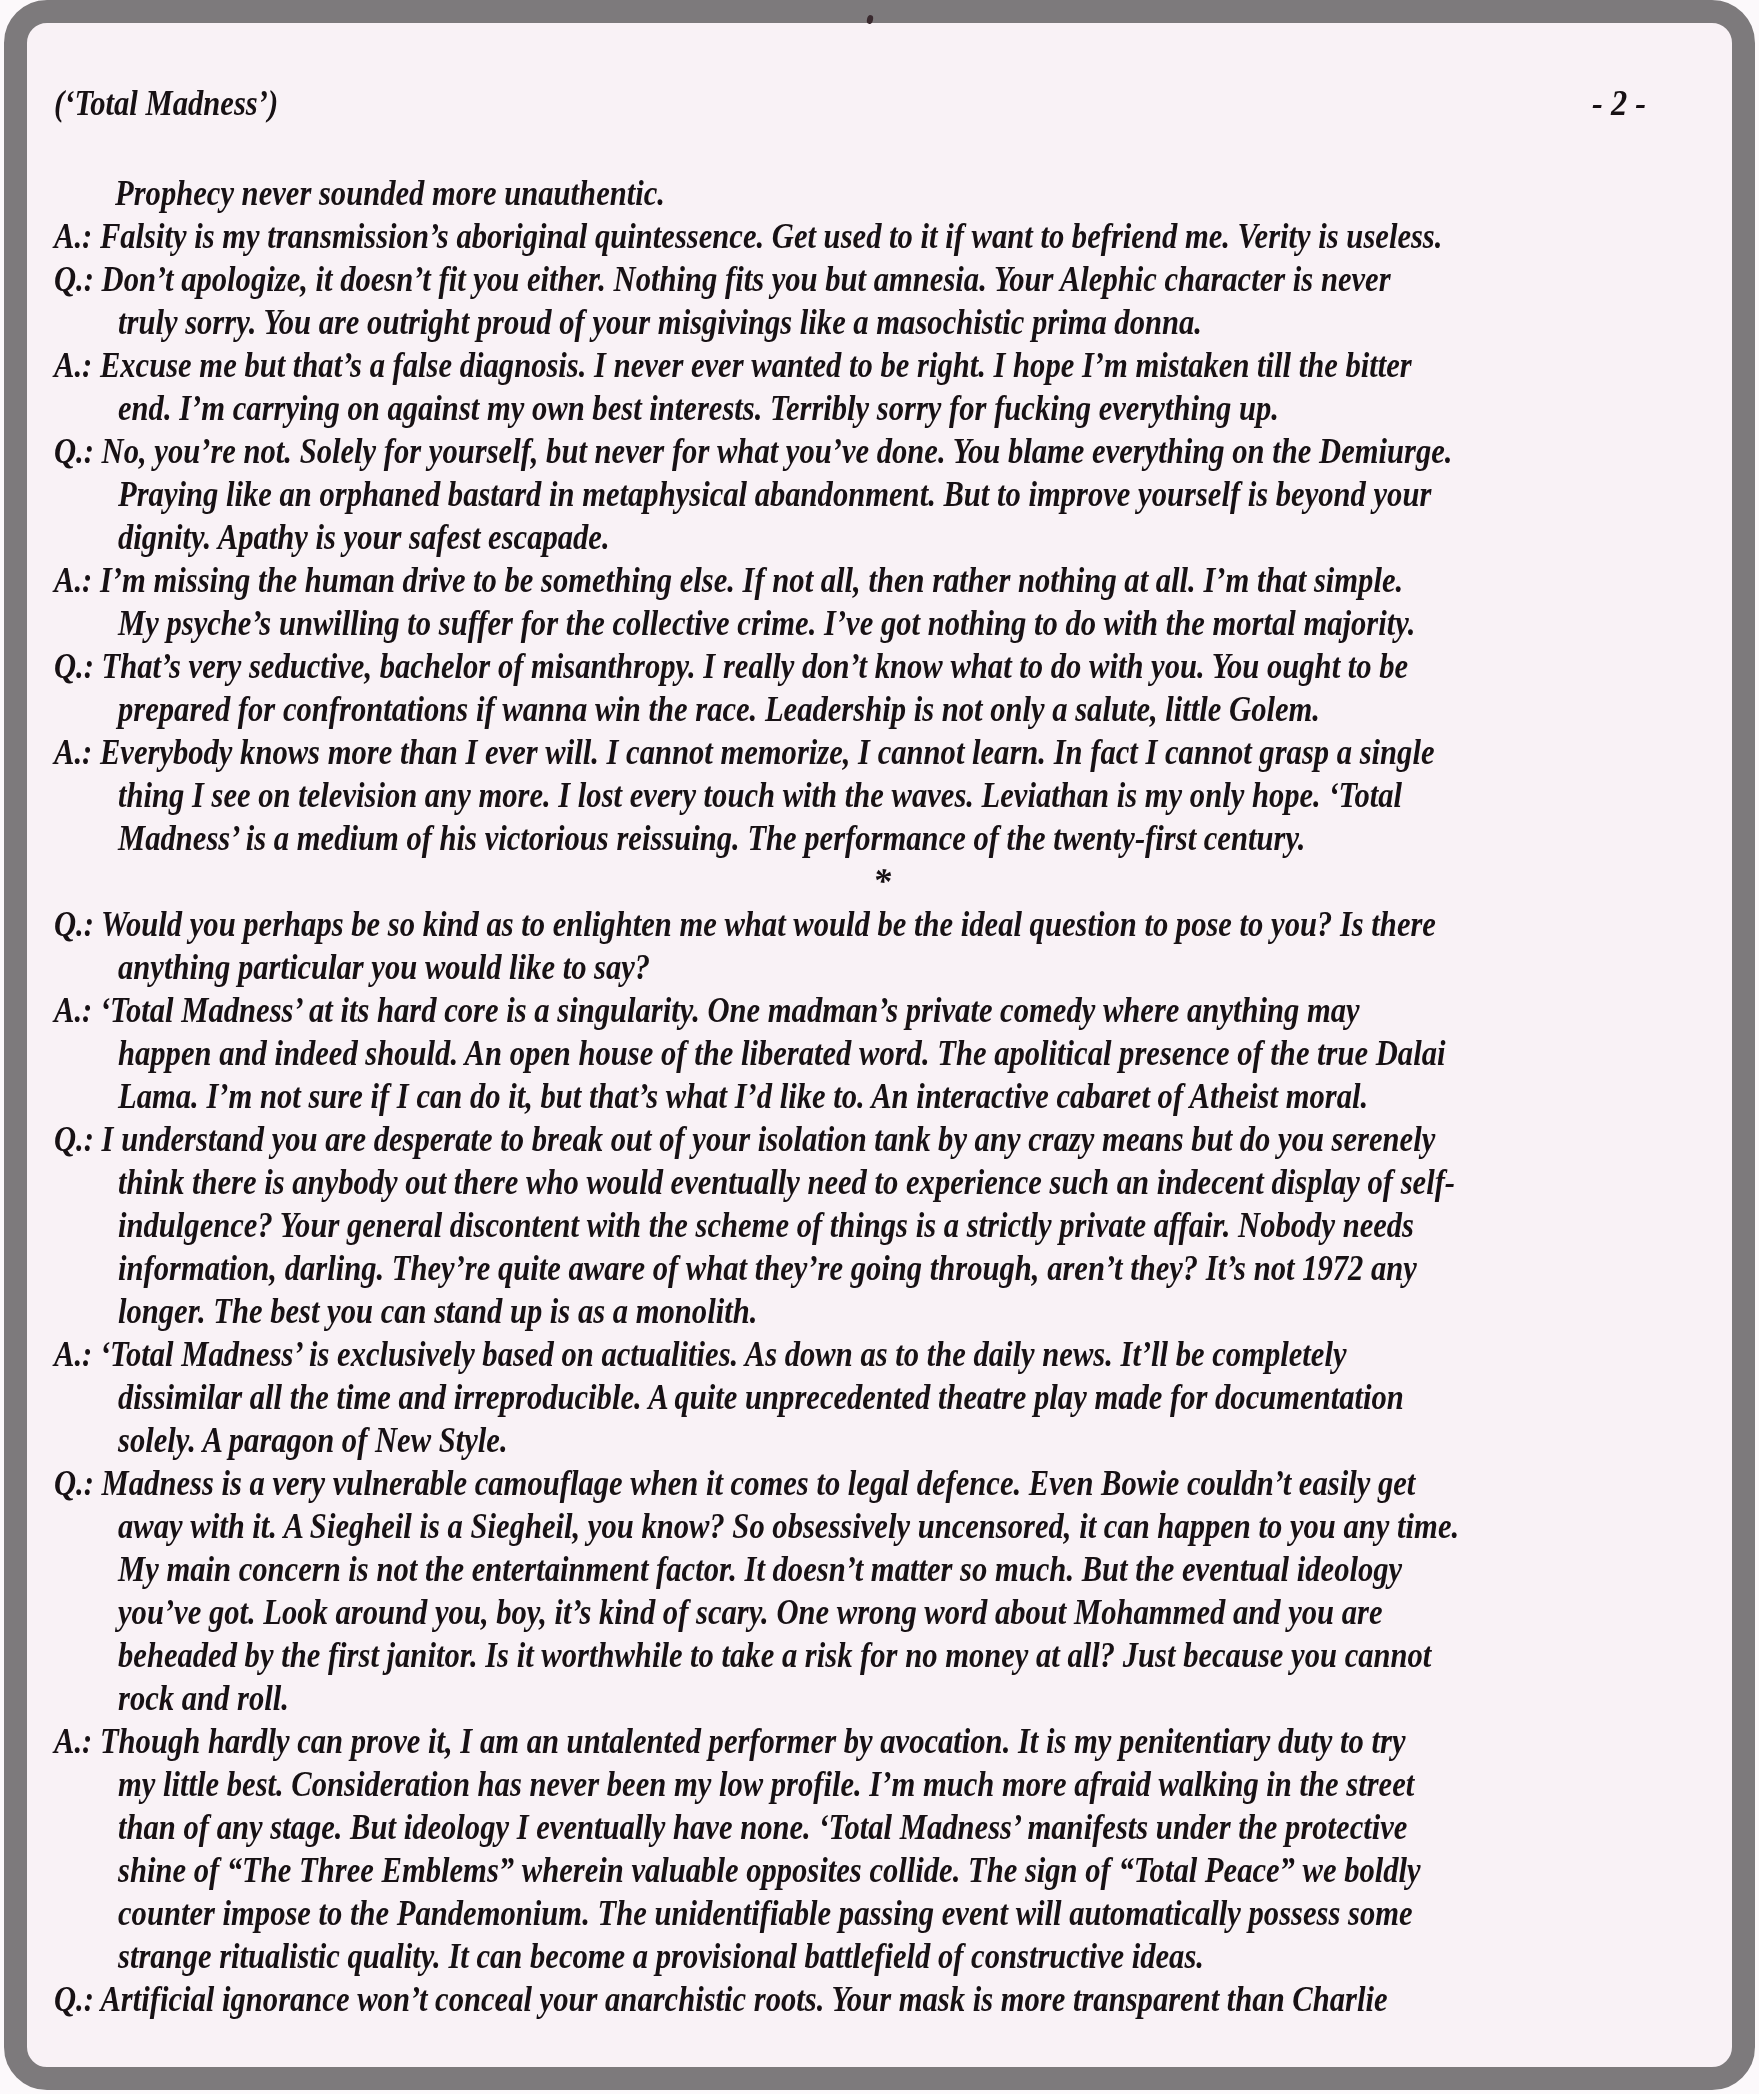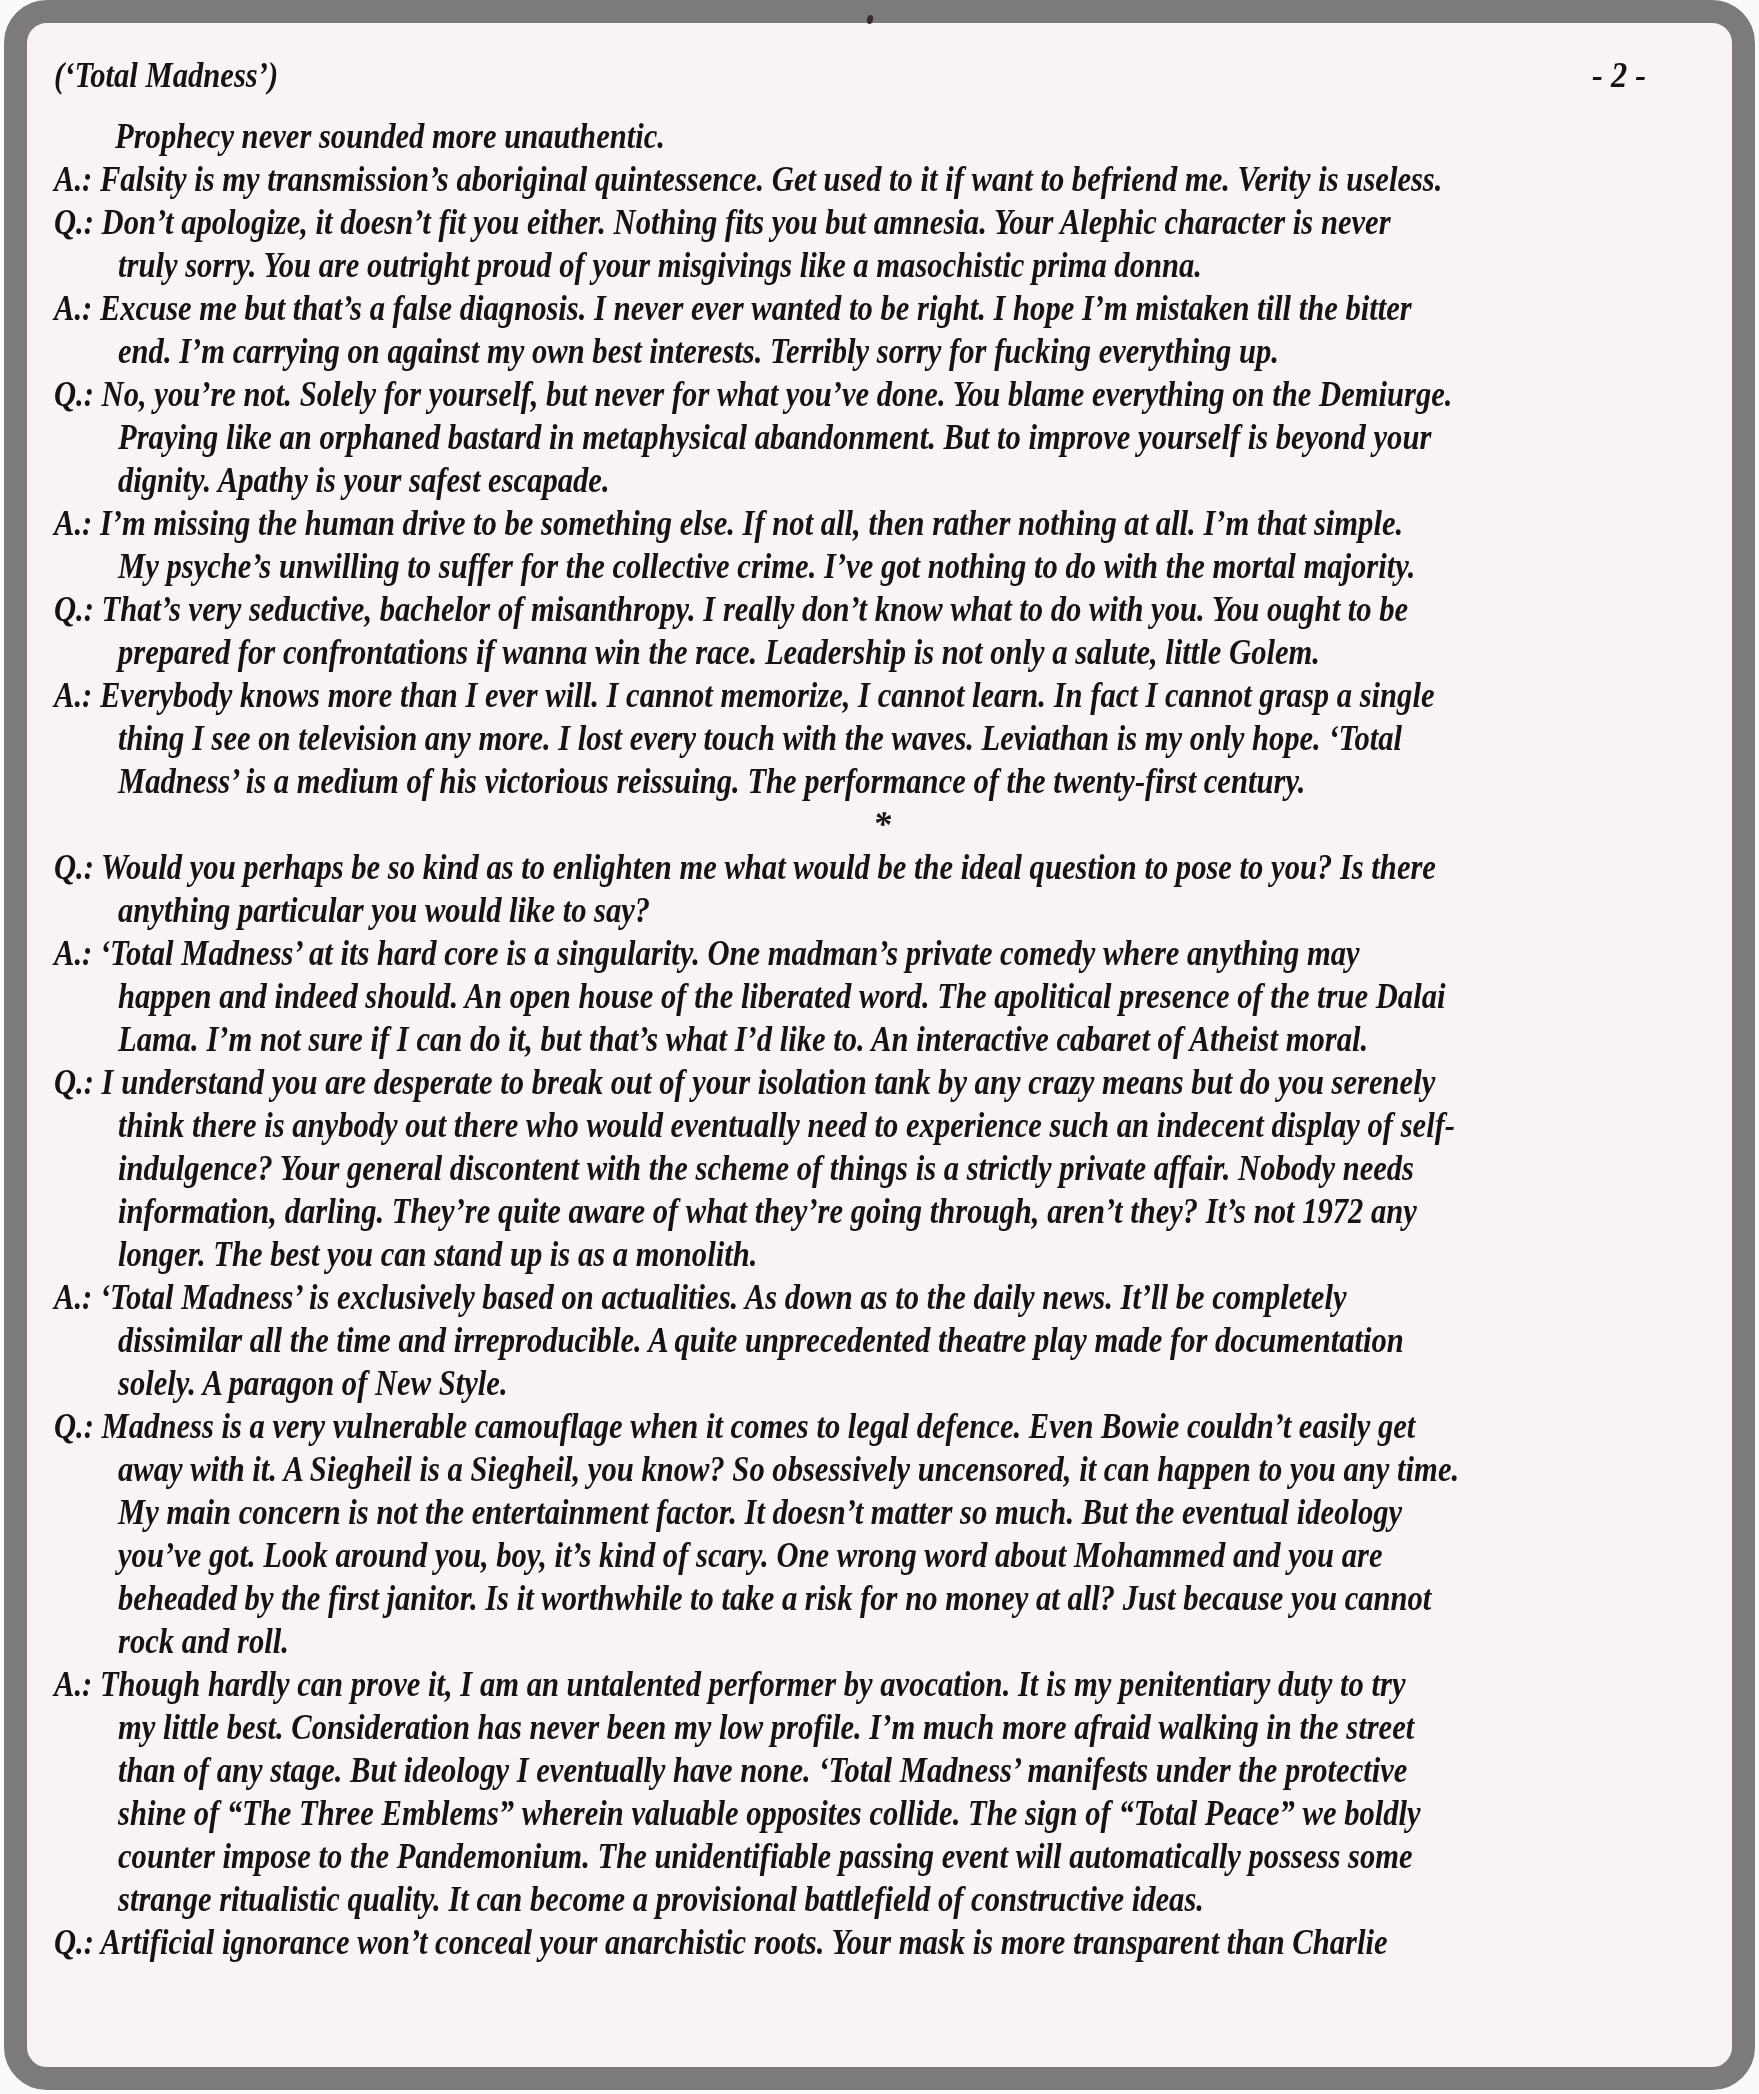--- a/index.html
+++ b/index.html
@@ -49,34 +49,35 @@
     font-style: italic;
     font-size: 36px;
     z-index: 2;
   }
   .header {
     display: flex;
     justify-content: space-between;
     align-items: flex-start;
     line-height: 43px;
     white-space: nowrap;
+    margin-top: 28px;
   }
   .title {
     display: inline-block;
     transform: scaleX(0.85);
     transform-origin: 0 50%;
   }
   .page-num {
     display: inline-block;
     margin-right: 64px;
     transform: scaleX(0.9);
     transform-origin: 100% 50%;
   }
   .doc-body {
-    margin-top: 18px;
+    margin-top: 47px;
   }
   .line {
     line-height: 43px;
     white-space: nowrap;
     transform: scaleX(0.85);
     transform-origin: 0 50%;
   }
   .line.cont {
     margin-left: 64px;
   }

